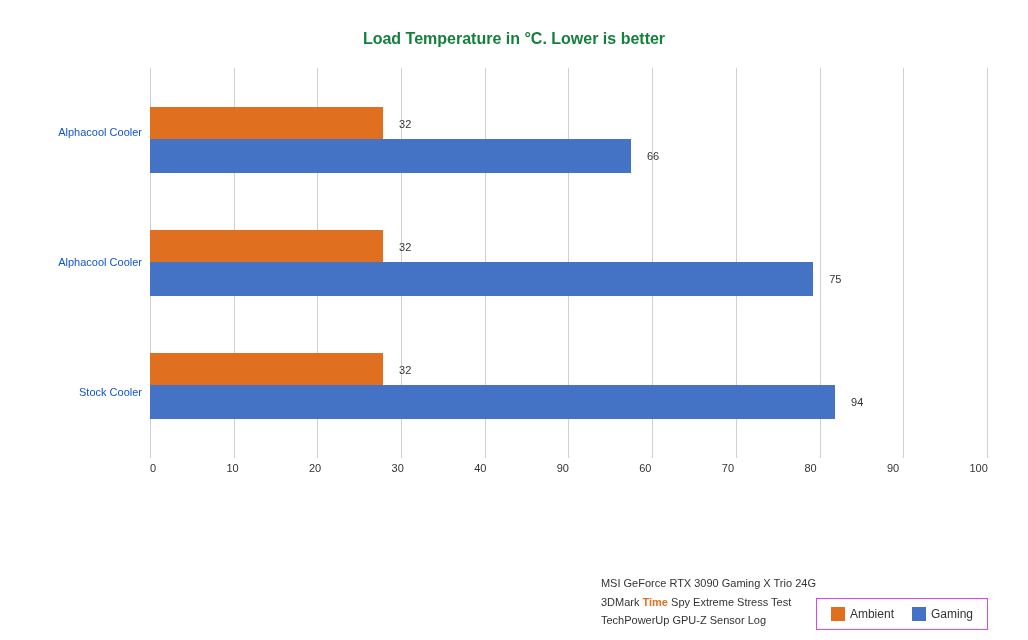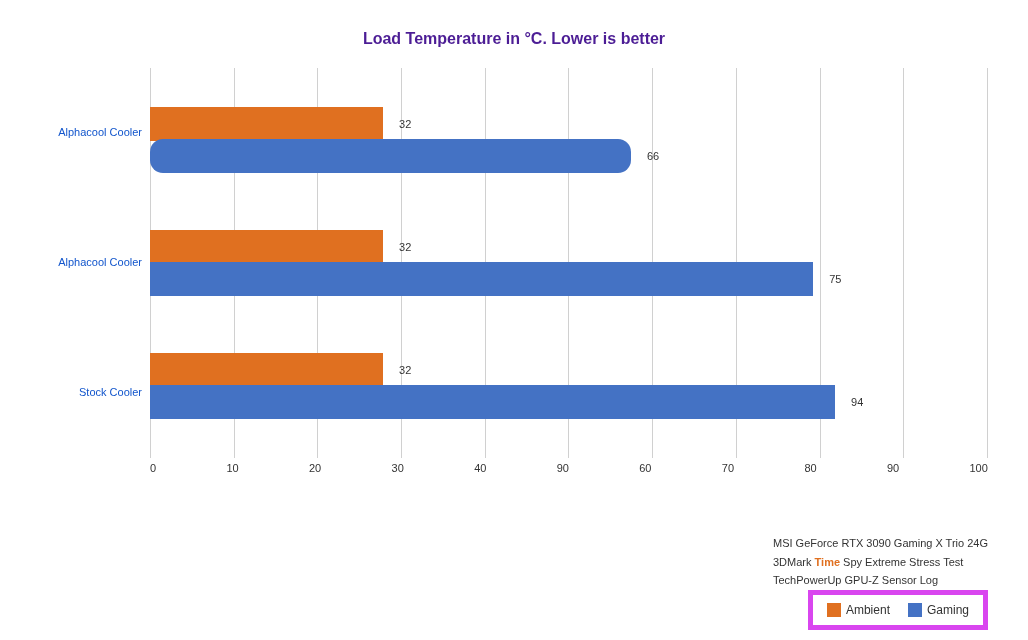--- a/index.html
+++ b/index.html
@@ -17,21 +17,21 @@
       width: 1028px;
       height: 640px;
       background: #fff;
       position: relative;
       padding: 30px 40px 140px 40px;
     }
     .chart-title {
       text-align: center;
       font-size: 16px;
       font-weight: bold;
-      color: #4c1d95;
+      color: #15803d;
       margin-bottom: 20px;
     }
     .chart-area {
       position: relative;
       width: 100%;
       height: 420px;
       display: flex;
       flex-direction: row;
     }
     .y-labels {
@@ -125,39 +125,38 @@
       font-size: 11px;
       color: #333;
       text-align: center;
     }
     .bottom-section {
       position: absolute;
       bottom: 10px;
       left: 24px;
       right: 40px;
       display: flex;
-      flex-direction: column;
-      justify-content: space-between;
+      justify-content: flex-end;
       align-items: flex-end;
     }
     .footnotes {
       font-size: 11px;
       color: #333;
       line-height: 1.7;
     }
     .footnotes span.time {
       color: #e07020;
       font-weight: bold;
     }
     .legend {
       display: flex;
       flex-direction: row;
       gap: 18px;
       align-items: center;
-      border: 5px solid #d946ef;
+      border: 1px solid #d946ef;
       padding: 8px 14px;
       background: #fff;
     }
     .legend-item {
       display: flex;
       align-items: center;
       gap: 5px;
       font-size: 12px;
       color: #333;
     }
@@ -199,21 +198,21 @@
 
       <div class="bars-area">
 
         <div class="bar-group">
           <div class="bar-row">
             <div class="bar bar-ambient" style="width: calc(32% * 0.87);">
               <span class="bar-label">32</span>
             </div>
           </div>
           <div class="bar-row">
-            <div class="bar bar-memory" style="width: calc(66% * 0.87); border-radius: 13px;">
+            <div class="bar bar-memory" style="width: calc(66% * 0.87);">
               <span class="bar-label">66</span>
             </div>
           </div>
         </div>
 
         <div class="bar-group">
           <div class="bar-row">
             <div class="bar bar-ambient" style="width: calc(32% * 0.87);">
               <span class="bar-label">32</span>
             </div>

